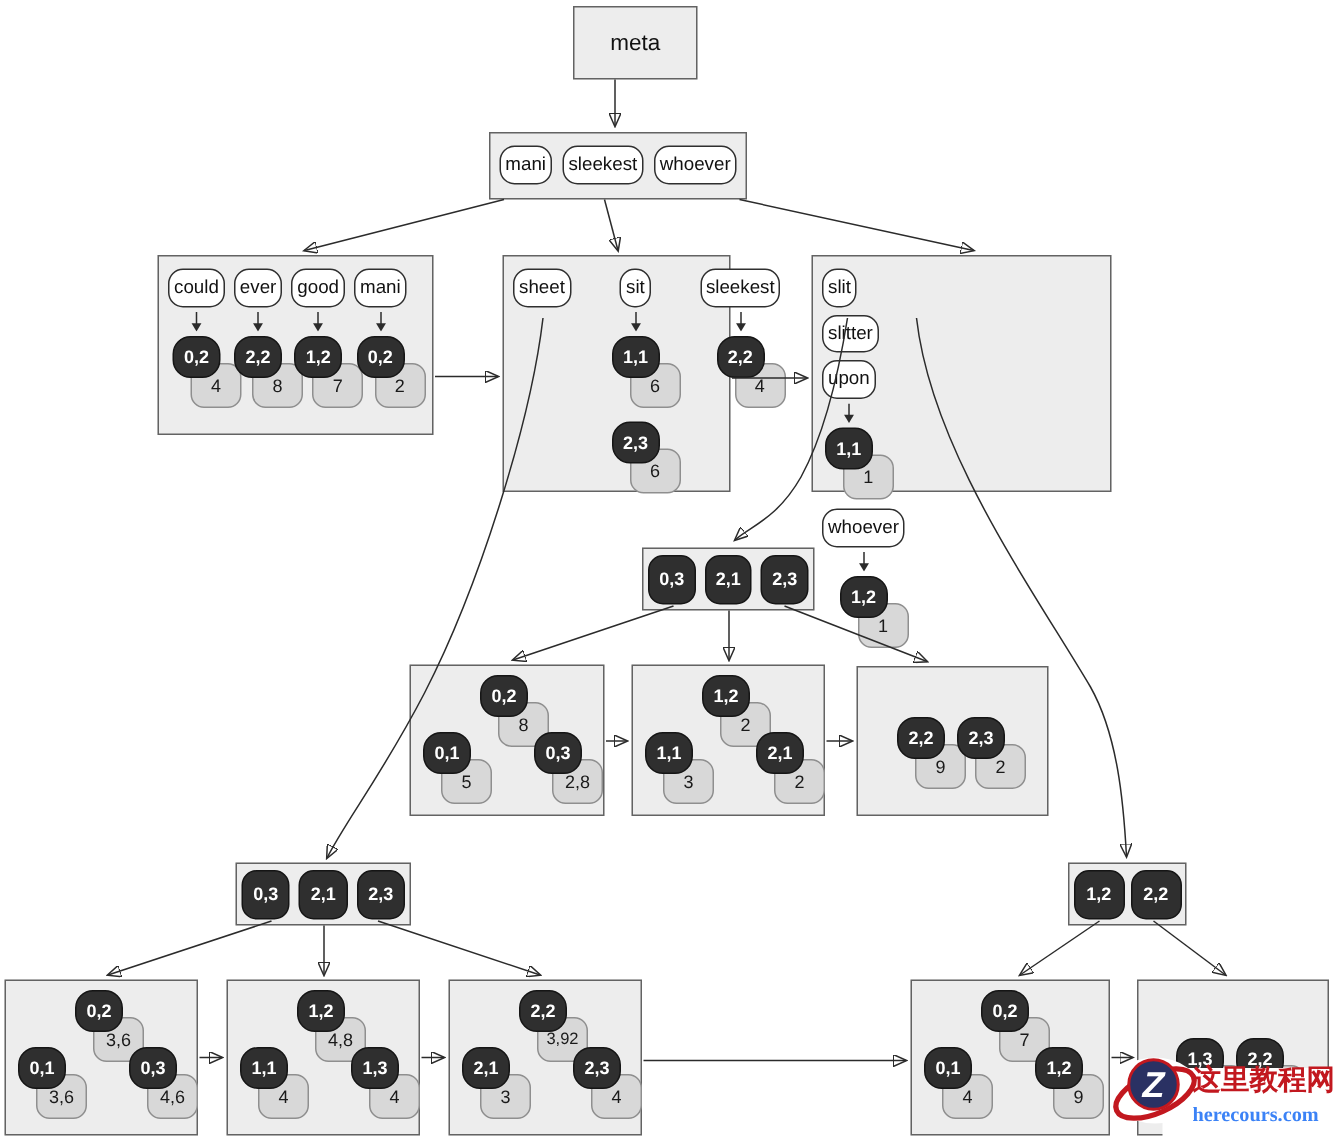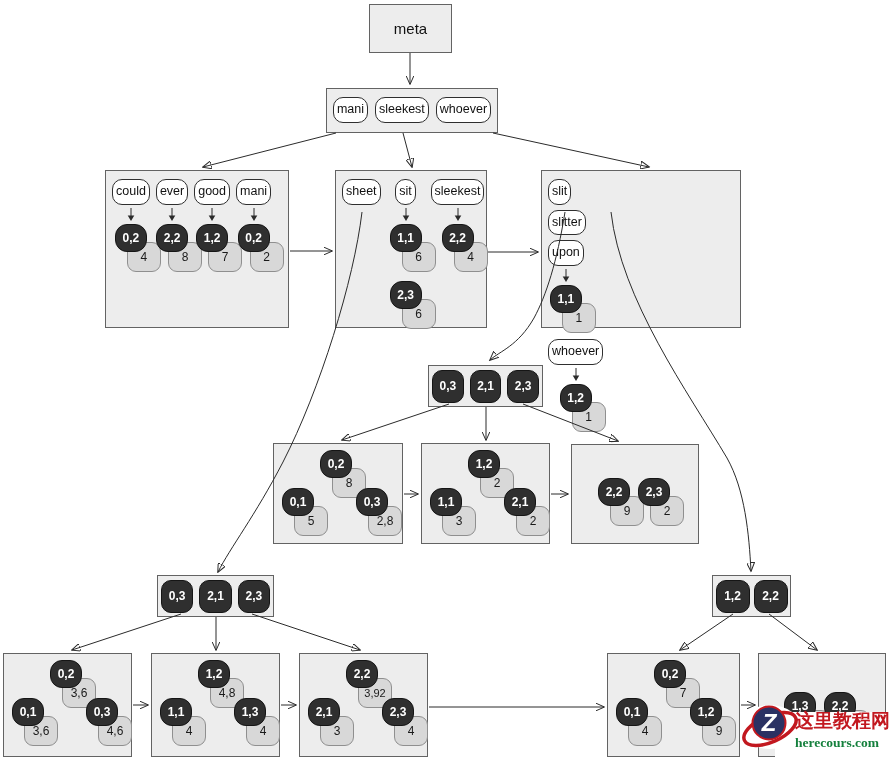--- a/index.html
+++ b/index.html
@@ -1,24 +1,24 @@
 <!DOCTYPE html>
 <html><head>
 <meta charset="utf-8">
 <style>
   html,body{margin:0;padding:0;background:#fff;}
   #stage{position:relative;width:889px;height:758px;overflow:hidden;background:#fff;
          font-family:"Liberation Sans","DejaVu Sans",sans-serif;}
   .box{position:absolute;background:#ededed;border:1px solid #636363;box-sizing:border-box;z-index:2;}
-  .metabox{display:flex;align-items:center;justify-content:center;font-size:15px;color:#111;}
+  .metabox{display:flex;align-items:center;justify-content:center;font-size:15px;color:#111;margin-left:13px;}
   .rootkeys{display:flex;gap:7px;justify-content:center;align-items:flex-start;padding-top:8px;}
   .pill{background:#fff;border:1px solid #2f2f2f;border-radius:10px;padding:4px 3px;
         font-size:12.5px;color:#111;white-space:nowrap;line-height:1.25;}
   .cols{display:flex;align-items:flex-start;padding:8px 0 0 6px;}
-  .g6{gap:6px;} .g9{gap:9px;} .g5{gap:5px;flex-direction:column;}
+  .g6{gap:6px;} .g9{gap:27px;} .g5{gap:5px;flex-direction:column;}
   .wordcol{display:flex;flex-direction:column;align-items:center;gap:2px;}
   .darr{width:10px;height:13px;margin-top:1px;}
   .pair{position:absolute;width:32px;height:28px;}
   .pair.flow{position:relative;width:32px;height:49px;margin-top:1px;}
   .pk{position:absolute;z-index:2;left:0;top:0;width:32px;height:28px;background:#2f2f2f;
       border:1px solid #151515;border-radius:12px;color:#fff;font-weight:bold;font-size:12px;
       display:flex;align-items:center;justify-content:center;box-sizing:border-box;}
   .pv{position:absolute;z-index:1;left:12px;top:18px;width:34px;height:30px;background:#d8d8d8;
       border:1px solid #8f8f8f;border-radius:9px;color:#1a1a1a;font-size:12px;
       display:flex;align-items:center;justify-content:center;box-sizing:border-box;}
@@ -30,41 +30,41 @@
       background:#2f2f2f;border:1px solid #151515;border-radius:10px;color:#fff;
       font-weight:bold;font-size:12px;margin:0 3px;box-sizing:border-box;}
   #wires{position:absolute;left:0;top:0;width:889px;height:758px;z-index:12;pointer-events:none;}
   #wires path,#wires line{fill:none;stroke:#2b2b2b;stroke-width:1;}
   .watermark{position:absolute;right:0;bottom:0;width:150px;height:62px;z-index:10;}
   .wm-white{position:absolute;right:0;bottom:0;width:114px;height:46px;background:#fff;}
   .wm-logo{position:absolute;left:0;top:0;width:64px;height:62px;}
   .wm-text{position:absolute;left:56px;top:15px;width:94px;}
   .wm-name{color:#c2181f;font-weight:bold;font-size:19px;line-height:1.1;white-space:nowrap;
            font-family:"Liberation Sans","DejaVu Sans",sans-serif;}
-  .wm-domain{color:#15803d;font-weight:bold;font-size:13.5px;margin-top:3px;
+  .wm-domain{color:#3b82f6;font-weight:bold;font-size:13.5px;margin-top:3px;
              font-family:"Liberation Serif","DejaVu Serif",serif;}
 </style>
 </head>
 <body>
 
 <div id="stage">
 
   <div class="box metabox" style="left:369px;top:4px;width:83px;height:49px">
     <span>meta</span>
   </div>
 
   <div class="box" style="left:326px;top:88px;width:172px;height:45px">
     <div class="rootkeys">
       <span class="pill">mani</span>
       <span class="pill">sleekest</span>
       <span class="pill">whoever</span>
     </div>
   </div>
 
-  <div class="box" style="left:105px;top:170px;width:184px;height:158px">
+  <div class="box" style="left:105px;top:170px;width:184px;height:120px">
     <div class="cols g6">
       <div class="wordcol">
         <span class="pill">could</span>
         <svg class="darr" viewBox="0 0 10 13">
             <line x1="5" y1="0" x2="5" y2="8" stroke="#2b2b2b"></line>
             <path d="M5,13 L1.7,7.5 L8.3,7.5 Z" fill="#2b2b2b"></path>
           </svg>
         <div class="pair flow">
           <span class="pk">0,2</span>
           <span class="pv">4</span>

